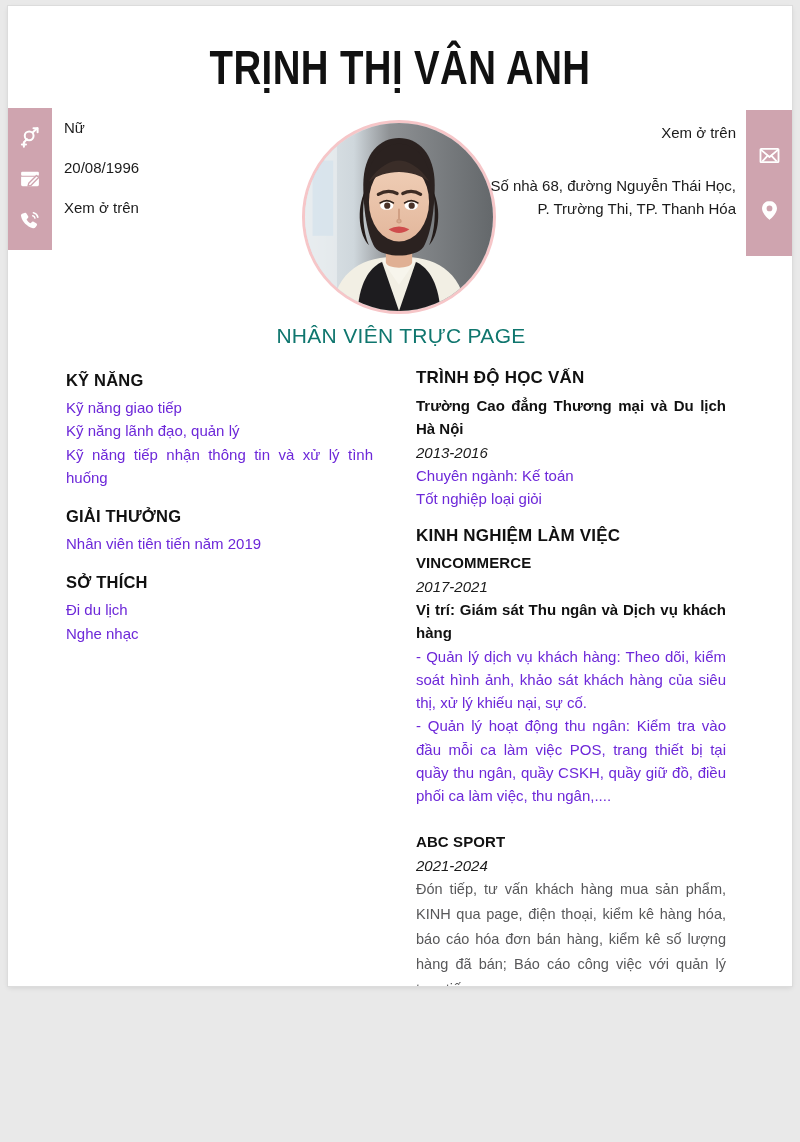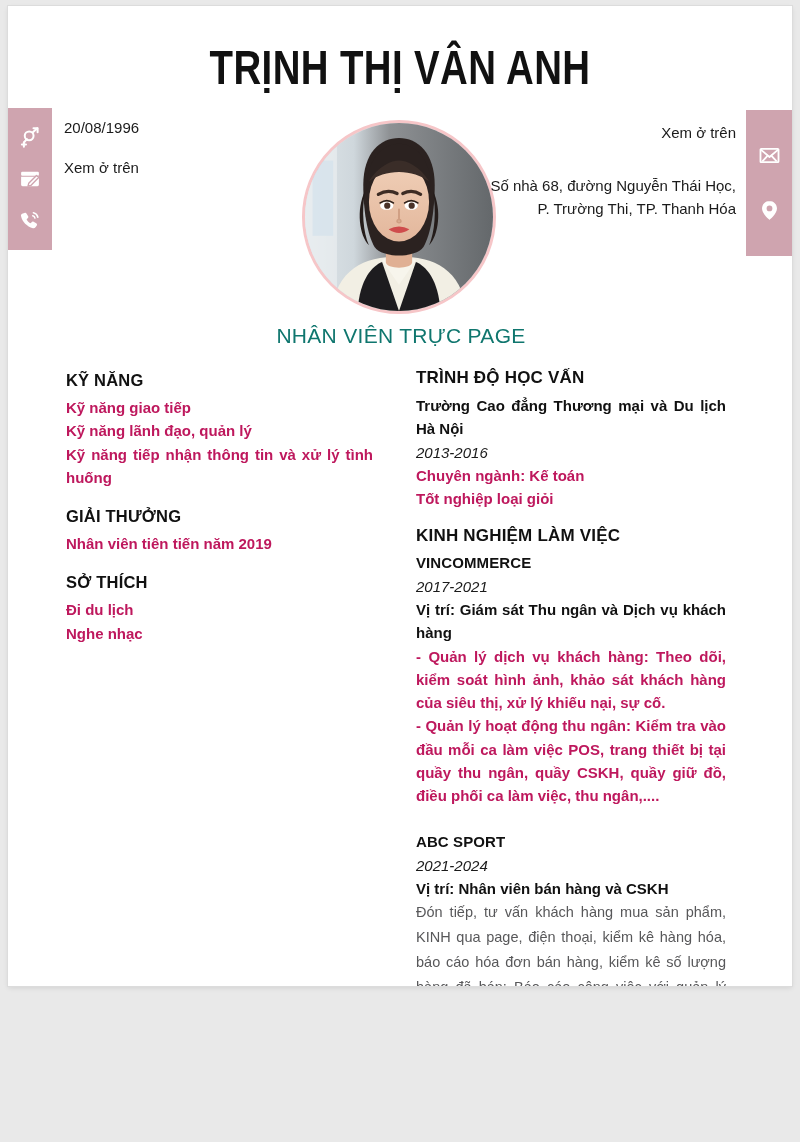--- a/index.html
+++ b/index.html
@@ -162,23 +162,22 @@
     margin: 0 0 6px 0;
   }
   .col-left .sec-head { font-size: 16.5px; }
   .col-right .sec-head { font-size: 17px; }
 
   .sec-block { margin-bottom: 18px; }
   .col-right .sec-block { margin-bottom: 16px; }
 
   .line-item {
     font-size: 15px;
-    color: #be185d;
+    color: #6d28d9;
     line-height: 1.55;
-    font-weight: bold;
   }
   .just {
     text-align: justify;
     text-justify: inter-word;
   }
   .bold-line {
     font-size: 15px;
     font-weight: 700;
     color: #111111;
     line-height: 1.55;
@@ -252,20 +251,21 @@
     <span class="bar-icon">
       <svg viewBox="0 0 24 24" width="22" height="22" fill="#ffffff">
         <path d="M6.0 3.4 c0.8 -0.5 1.8 -0.3 2.3 0.6 l1.7 2.9 c0.4 0.8 0.2 1.7 -0.5 2.2 l-1.2 0.9 c0.6 1.9 2.6 3.9 4.5 4.5 l0.9 -1.2 c0.5 -0.7 1.4 -0.9 2.2 -0.5 l2.9 1.7 c0.9 0.5 1.1 1.5 0.6 2.3 l-1.4 2.1 c-0.6 0.9 -1.8 1.3 -2.8 1.0 C8.6 18.0 3.6 13.0 2.2 6.6 c-0.2 -1.0 0.2 -2.1 1.1 -2.6 z"></path>
         <path d="M15.7 3.0 a6.6 6.6 0 0 1 4.9 4.9" fill="none" stroke="#ffffff" stroke-width="1.7" stroke-linecap="round"></path>
         <path d="M15.0 6.4 a3.3 3.3 0 0 1 2.4 2.4" fill="none" stroke="#ffffff" stroke-width="1.7" stroke-linecap="round"></path>
       </svg>
     </span>
   </div>
 
   <div class="contact-left">
+    <div class="line">Nữ</div>
     <div class="line">20/08/1996</div>
     <div class="line">Xem ở trên</div>
   </div>
 
   <div class="photo-wrap">
     <svg class="photo-svg" viewBox="0 0 200 200" preserveAspectRatio="xMidYMid slice">
       <defs>
         <linearGradient id="bgwall" x1="0" y1="0" x2="1" y2="0">
           <stop offset="0%" stop-color="#dfe6ea"></stop>
           <stop offset="26%" stop-color="#cfd7dc"></stop>
@@ -380,21 +380,20 @@
         <div class="bold-line just">Vị trí: Giám sát Thu ngân và Dịch vụ khách hàng</div>
         <div class="line-item just">- Quản lý dịch vụ khách hàng: Theo dõi, kiểm soát hình ảnh, khảo sát khách hàng của siêu thị, xử lý khiếu nại, sự cố.</div>
         <div class="line-item just">- Quản lý hoạt động thu ngân: Kiểm tra vào đầu mỗi ca làm việc POS, trang thiết bị tại quầy thu ngân, quầy CSKH, quầy giữ đồ, điều phối ca làm việc, thu ngân,....</div>
       </div>
 
       <div class="exp-gap"></div>
 
       <div>
         <div class="company-line">ABC SPORT</div>
         <div class="italic-line">2021-2024</div>
-        <div class="bold-line">Vị trí: Nhân viên bán hàng và CSKH</div>
         <div class="body-gray">Đón tiếp, tư vấn khách hàng mua sản phẩm, KINH qua page, điện thoại, kiểm kê hàng hóa, báo cáo hóa đơn bán hàng, kiểm kê số lượng hàng đã bán; Báo cáo công việc với quản lý trực tiếp.</div>
       </div>
 
     </div>
 
   </div>
 
   <div class="footer-bar">
     <span class="footer-text">©Topcvvn.com</span>
   </div>

